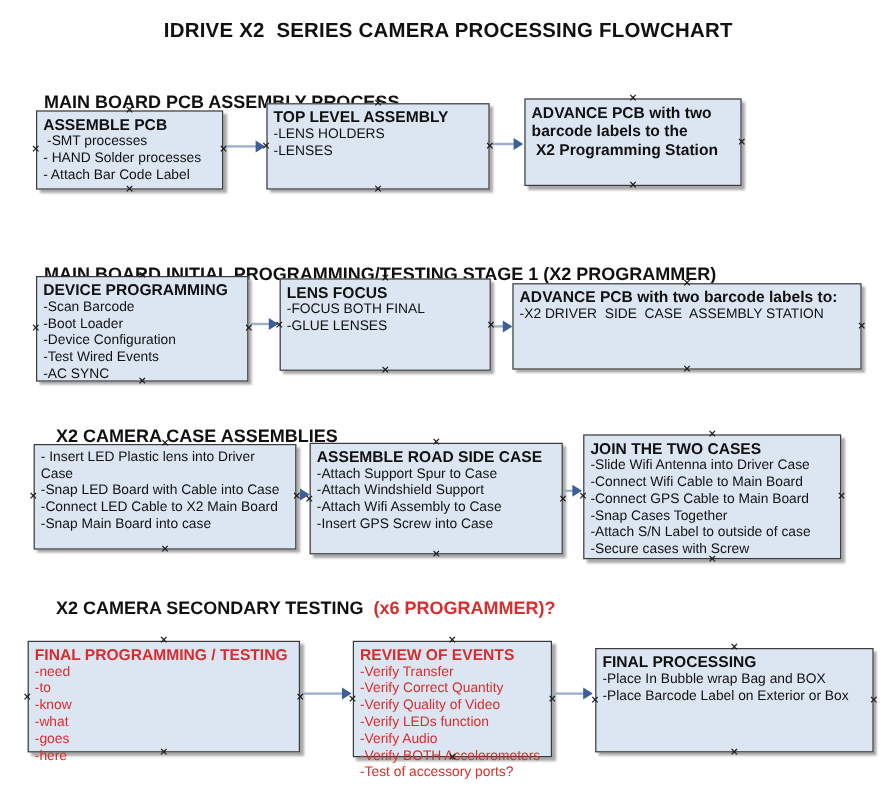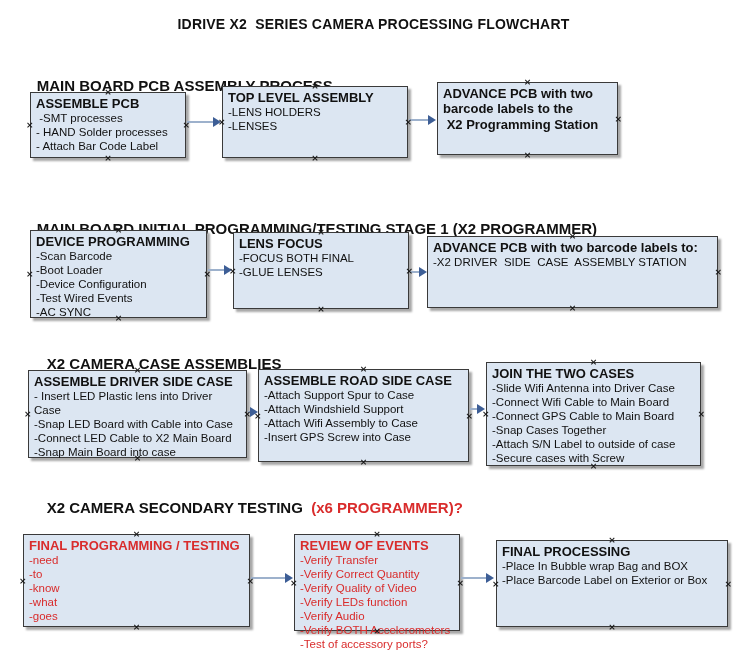--- a/index.html
+++ b/index.html
@@ -2,21 +2,21 @@
 <html style="--red: #D92C2C; --box_fill: #DCE6F2; --box_border: #3A3A3A; --shadow: #A8A8A8; --arrow_line: #9DB1CC; --arrow_head: #3D5E96;"><head>
 <meta charset="utf-8">
 <style>
   html,body { margin:0; padding:0; background:#ffffff; }
   #canvas {
     position:relative; width:747px; height:662px; overflow:hidden;
     background:#ffffff; font-family:"Liberation Sans", sans-serif; color:#111;
   }
   .title {
     position:absolute; top:16px; left:0; width:100%; text-align:center;
-    font-size:14px; font-weight:bold; white-space:pre; letter-spacing:.2px;
+    font-size:17px; font-weight:bold; white-space:pre; letter-spacing:.2px;
   }
   .sec-h { position:absolute; font-size:15px; font-weight:bold; white-space:pre; }
   .sec-h .red-part { color:var(--red); }
   .box {
     position:absolute; background:var(--box_fill);
     border:1.6px solid var(--box_border);
     box-shadow:3px 3px 2px var(--shadow);
     padding:3px 5px 2px 5px; box-sizing:border-box; overflow:visible;
   }
   .box-title { font-size:13px; font-weight:bold; line-height:1.18; white-space:pre-wrap; }
@@ -135,21 +135,20 @@
 
   <div class="sec-h" style="left:30px;top:338px;">
     <span>X2 CAMERA CASE ASSEMBLIES</span>
   </div>
 
   <div class="box" style="left:28px;top:370px;width:219px;height:88px;">
     <span class="anchor a-t">×</span>
     <span class="anchor a-b">×</span>
     <span class="anchor a-l">×</span>
     <span class="anchor a-r">×</span>
-    <div class="box-title">ASSEMBLE DRIVER SIDE CASE</div>
     <div class="box-item">- Insert LED Plastic lens into Driver Case</div>
     <div class="box-item">-Snap LED Board with Cable into Case</div>
     <div class="box-item">-Connect LED Cable to X2 Main Board</div>
     <div class="box-item">-Snap Main Board into case</div>
   </div>
 
   <div class="arrow" style="left:248px;top:406px;width:10px;">
       <div class="line"></div>
       <div class="head"></div>
     </div>
@@ -193,20 +192,21 @@
     <span class="anchor a-t">×</span>
     <span class="anchor a-b">×</span>
     <span class="anchor a-l">×</span>
     <span class="anchor a-r">×</span>
     <div class="box-title red">FINAL PROGRAMMING / TESTING</div>
     <div class="box-item red">-need</div>
     <div class="box-item red">-to</div>
     <div class="box-item red">-know</div>
     <div class="box-item red">-what</div>
     <div class="box-item red">-goes</div>
+    <div class="box-item red">-here</div>
   </div>
 
   <div class="arrow" style="left:251px;top:572px;width:42px;">
       <div class="line"></div>
       <div class="head"></div>
     </div>
 
   <div class="box" style="left:294px;top:534px;width:166px;height:97px;">
     <span class="anchor a-t">×</span>
     <span class="anchor a-b">×</span>

